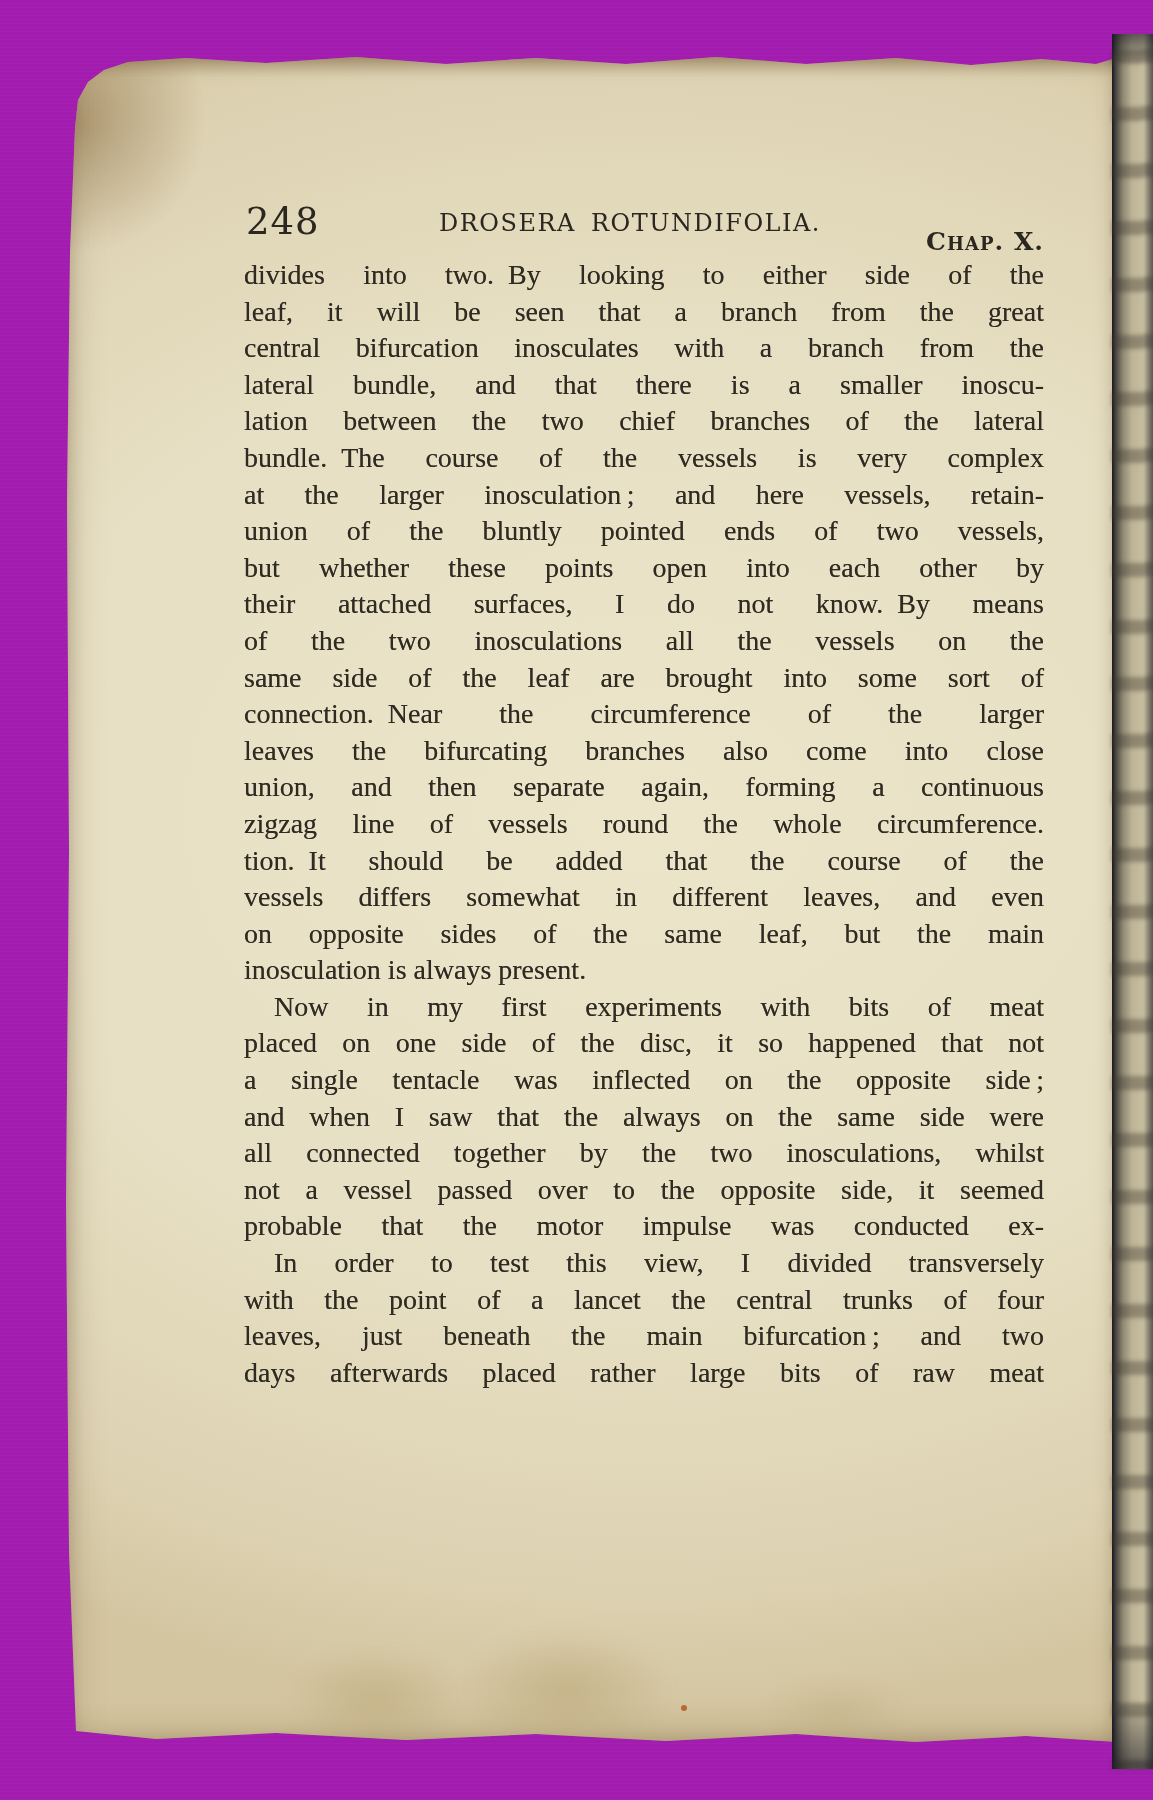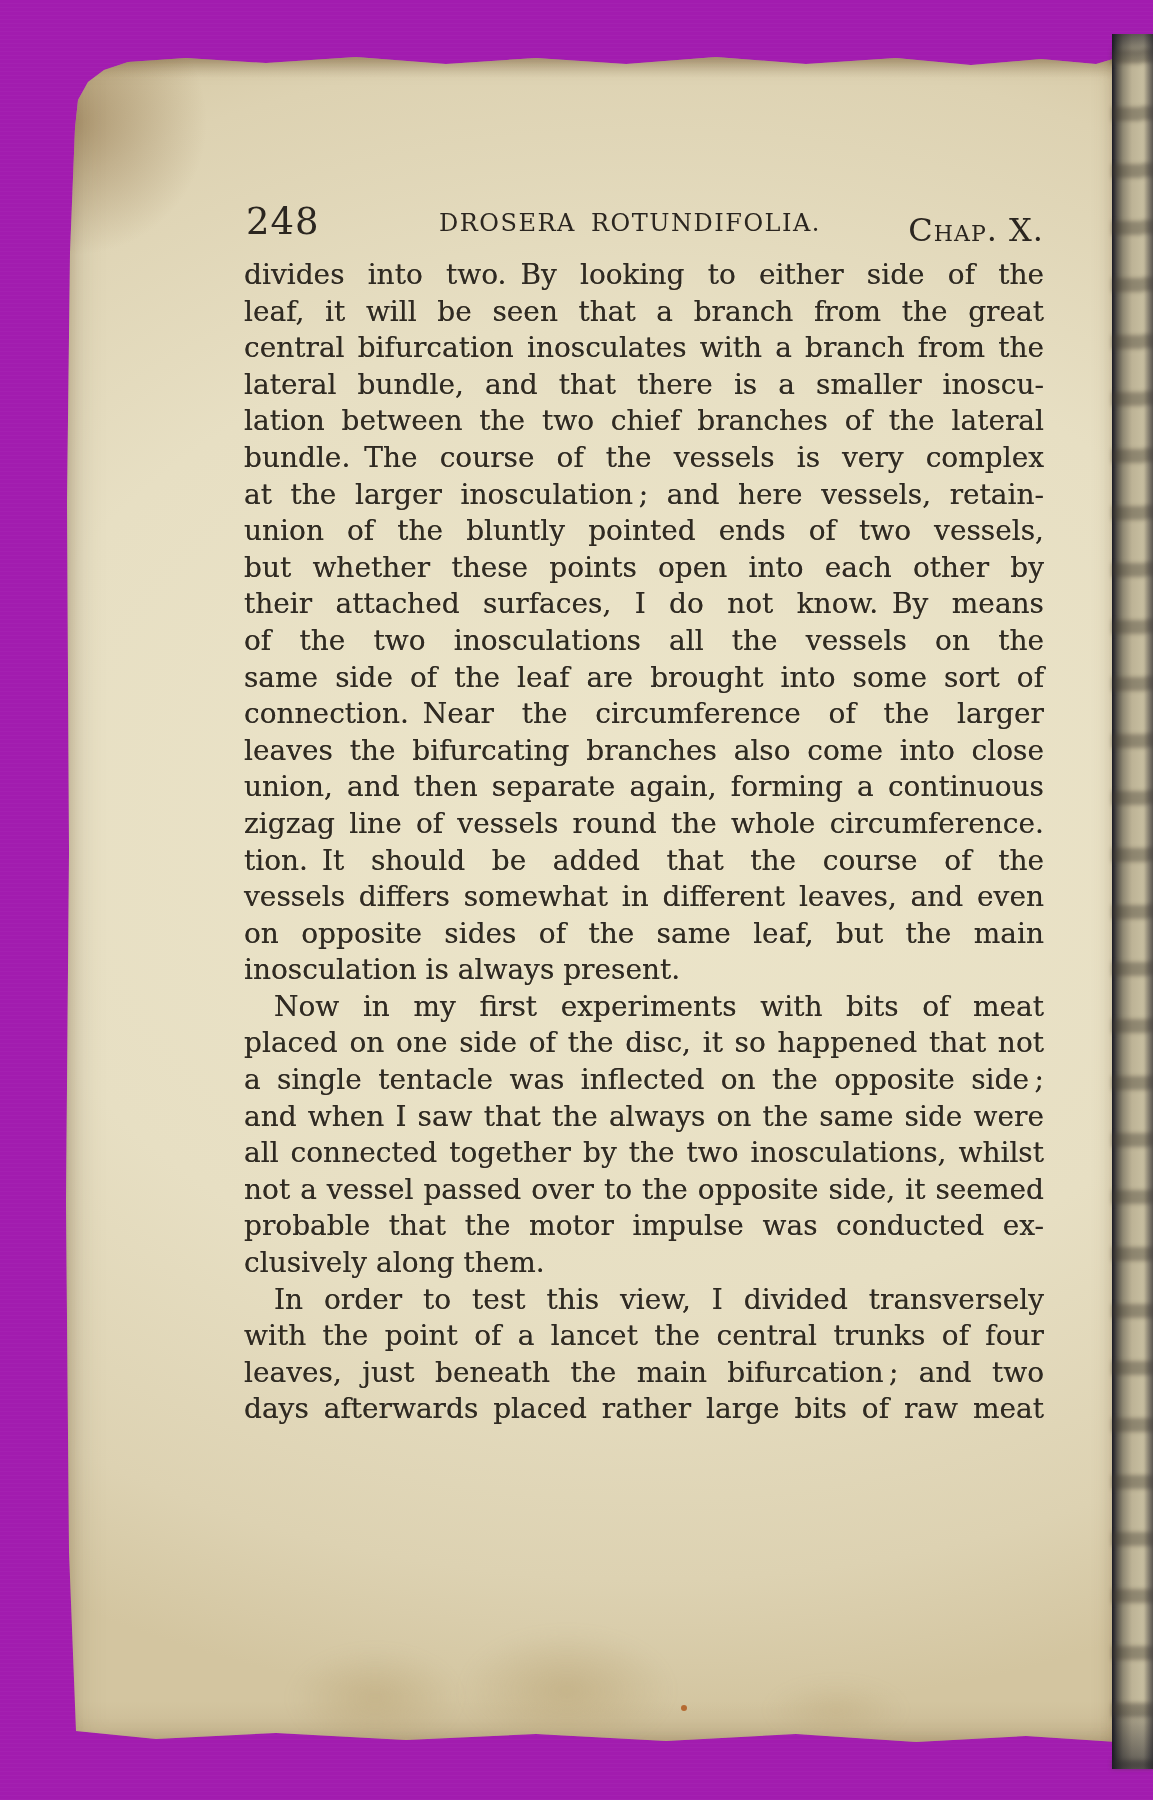--- a/index.html
+++ b/index.html
@@ -29,27 +29,27 @@
     background:
       radial-gradient(190px 190px at 8px 70px, rgba(118,84,40,0.45), rgba(118,84,40,0) 70%),
       linear-gradient(to bottom, rgba(90,62,28,0.25), rgba(90,62,28,0) 26px),
       linear-gradient(to top, rgba(150,122,78,0.20), rgba(150,122,78,0) 46px);}
 
   
   .pagehead{position:absolute;left:178px;top:148px;width:800px;height:56px;color:#2b2620;}
   .pnum{position:absolute;left:2px;top:0;font-size:37px;letter-spacing:1px;}
   .rtitle{position:absolute;left:calc(50% - 14px);transform:translateX(-50%);top:9px;
     font-size:24px;letter-spacing:1.5px;word-spacing:6px;white-space:nowrap;}
-  .chap{position:absolute;right:0;top:11px;font-size:32px;font-variant:small-caps;
-    letter-spacing:1px;white-space:nowrap;}
+  .chap{position:absolute;right:0;top:27px;font-size:25px;font-variant:small-caps;
+    letter-spacing:1px;white-space:nowrap;font-weight:bold;}
 
   
   .bodytext{position:absolute;left:178px;top:205px;width:800px;color:#2f2a22;
     font-size:28px;line-height:36.6px;
-    text-shadow:0 0 0.5px rgba(47,42,34,0.65);}
+    text-shadow:0 0 0.5px rgba(47,42,34,0.65);font-family:Liberation Serif, serif;}
   .tline{white-space:pre-wrap;text-align:justify;text-align-last:justify;height:36.6px;overflow:visible;}
   .tline.end{text-align-last:left;}
   .tline.indent{padding-left:30px;}
 
   
   .stain{position:absolute;border-radius:50%;filter:blur(7px);pointer-events:none;}
   .stain1{left:224px;top:1596px;width:170px;height:100px;
     background:radial-gradient(closest-side, rgba(168,142,90,0.30), rgba(168,142,90,0));}
   .stain2{left:396px;top:1578px;width:210px;height:120px;
     background:radial-gradient(closest-side, rgba(168,142,90,0.34), rgba(168,142,90,0));}
@@ -103,21 +103,20 @@
         <div class="tline">vessels differs somewhat in different leaves, and even</div>
         <div class="tline">on opposite sides of the same leaf, but the main</div>
         <div class="tline end">inosculation is always present.</div>
         <div class="tline indent">Now in my first experiments with bits of meat</div>
         <div class="tline">placed on one side of the disc, it so happened that not</div>
         <div class="tline">a single tentacle was inflected on the opposite side ;</div>
         <div class="tline">and when I saw that the always on the same side were</div>
         <div class="tline">all connected together by the two inosculations, whilst</div>
         <div class="tline">not a vessel passed over to the opposite side, it seemed</div>
         <div class="tline">probable that the motor impulse was conducted ex-</div>
-        <div class="tline end">clusively along them.</div>
         <div class="tline indent">In order to test this view, I divided transversely</div>
         <div class="tline">with the point of a lancet the central trunks of four</div>
         <div class="tline">leaves, just beneath the main bifurcation ; and two</div>
         <div class="tline">days afterwards placed rather large bits of raw meat</div>
       </main>
 
     <div class="stain stain1"></div>
     <div class="stain stain2"></div>
     <div class="stain stain3"></div>
     <div class="speck"></div>

